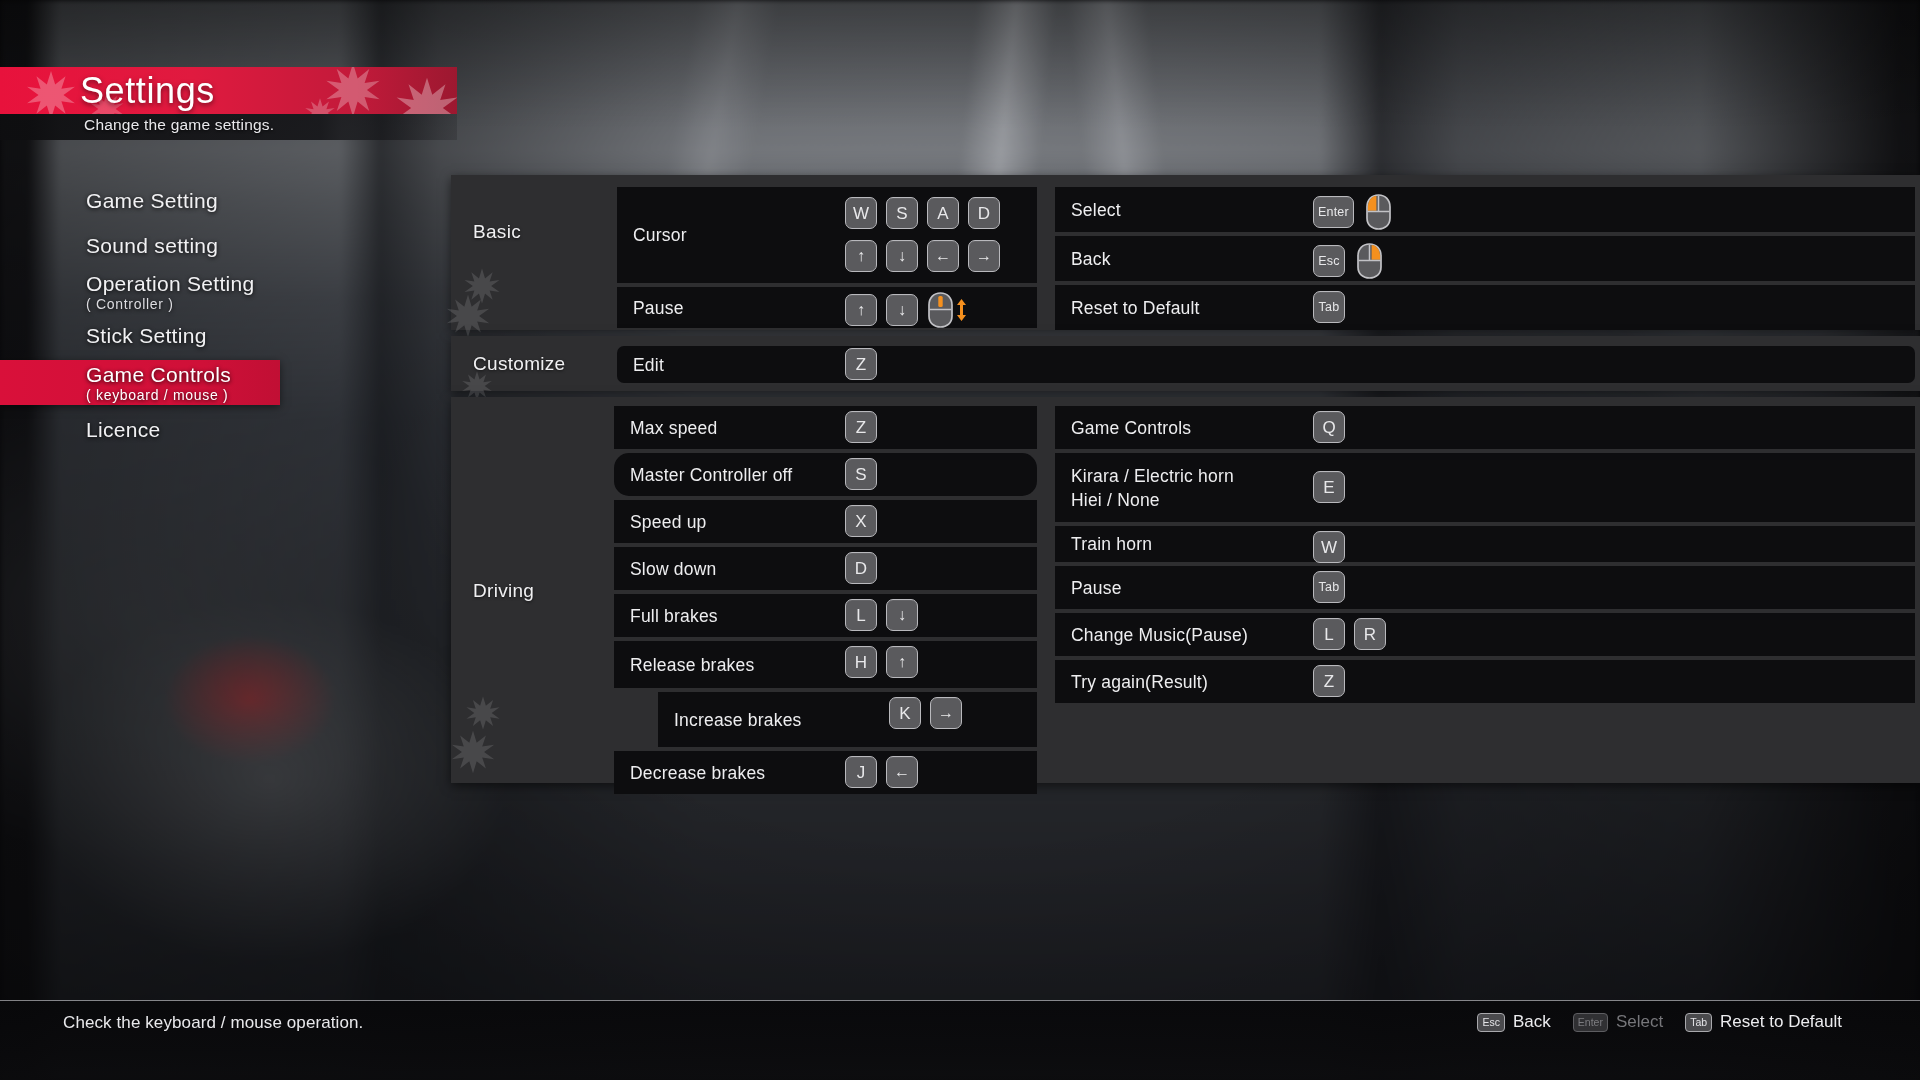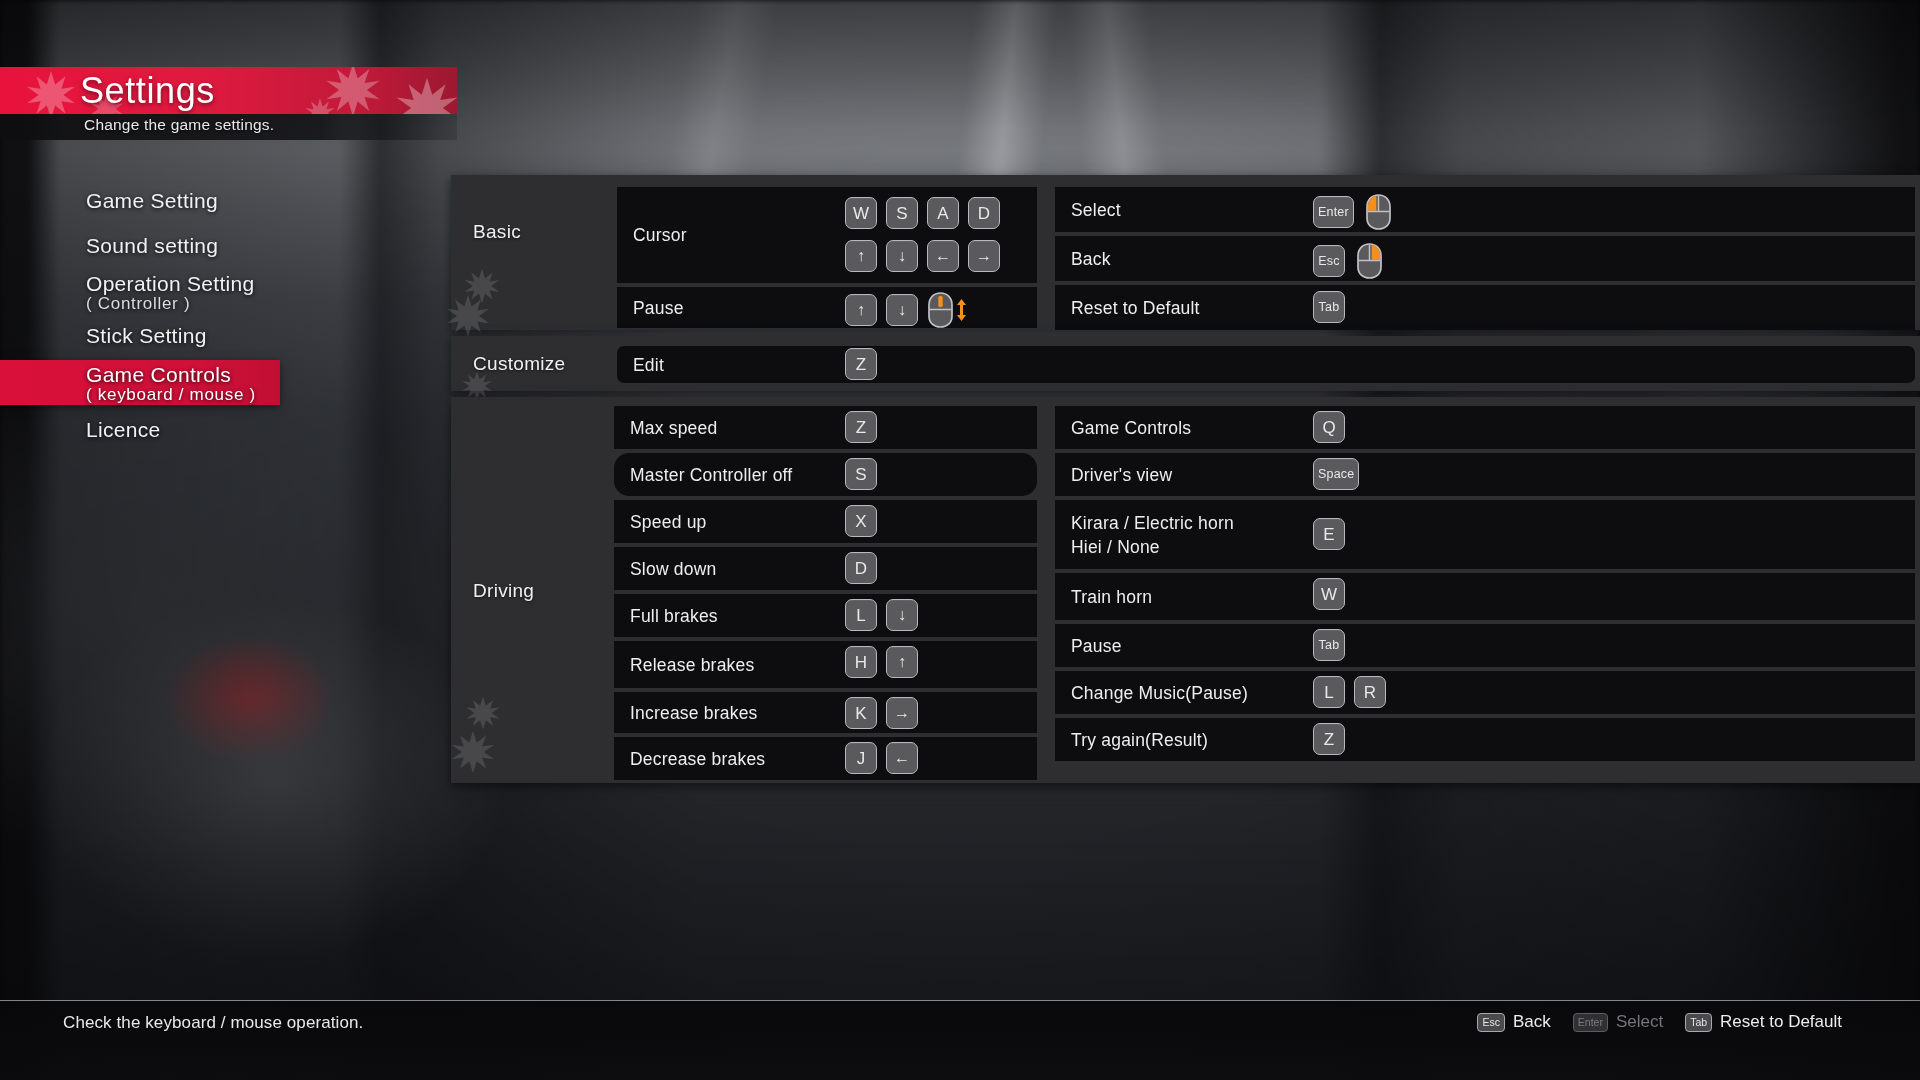--- a/index.html
+++ b/index.html
@@ -80,21 +80,21 @@
 
   
   #sidebar { position:absolute; left:0px; top:185px; width:400px; }
   .side-item {
     position:relative;
     padding:2px 0 2px 86px;
     margin-bottom:11px;
     text-shadow:0 1px 4px rgba(0,0,0,.9);
   }
   .side-item .main-label { font-size:21px; color:#f1f1f3; letter-spacing:.3px; line-height:27px; }
-  .side-item .sub-label  { font-size:17px; color:#dcdce0; letter-spacing:.7px; line-height:14px; }
+  .side-item .sub-label  { font-size:14px; color:#dcdce0; letter-spacing:.7px; line-height:14px; }
   .side-item.selected {
     background:linear-gradient(90deg,#d9103a 0%, #cf1038 72%, #c10f34 100%);
     width:280px; padding-left:86px; padding-top:1px; padding-bottom:3px;
     box-shadow:0 2px 8px rgba(0,0,0,.5);
   }
   .side-item.selected .main-label { color:#fff; }
   .side-item.selected .sub-label  { color:#fff; }
 
   
   .panel {
@@ -360,57 +360,51 @@
         <span class="key arrow">↓</span>
       </span>
     </div>
     <div class="row" style="height:47px;">
       <span class="row-label">Release brakes</span>
       <span class="row-keys" style="left:231px; top:5px;">
         <span class="key">H</span>
         <span class="key arrow">↑</span>
       </span>
     </div>
-    <div class="row" style="height:41px;">
+    <div class="row" style="height:55px;margin-left:44px;">
       <span class="row-label">Increase brakes</span>
       <span class="row-keys" style="left:231px; top:5px;">
         <span class="key">K</span>
         <span class="key arrow">→</span>
       </span>
     </div>
     <div class="row" style="height:43px;">
       <span class="row-label">Decrease brakes</span>
       <span class="row-keys" style="left:231px; top:5px;">
         <span class="key">J</span>
         <span class="key arrow">←</span>
       </span>
     </div>
   </div>
 
   <div class="rows" style="left:604px; top:9px; width:860px;">
     <div class="row" style="height:43px;">
       <span class="row-label">Game Controls</span>
       <span class="row-keys" style="left:258px; top:5px;">
         <span class="key">Q</span>
-      </span>
-    </div>
-    <div class="row" style="height:43px;">
-      <span class="row-label">Driver's view</span>
-      <span class="row-keys" style="left:258px; top:5px;">
-        <span class="key small">Space</span>
       </span>
     </div>
     <div class="row" style="height:69px;">
       <span class="row-label">Kirara / Electric horn
 Hiei / None</span>
       <span class="row-keys" style="left:258px; top:18px;">
         <span class="key">E</span>
       </span>
     </div>
-    <div class="row" style="height:47px;">
+    <div class="row" style="height:36px;">
       <span class="row-label">Train horn</span>
       <span class="row-keys" style="left:258px; top:5px;">
         <span class="key">W</span>
       </span>
     </div>
     <div class="row" style="height:43px;">
       <span class="row-label">Pause</span>
       <span class="row-keys" style="left:258px; top:5px;">
         <span class="key small">Tab</span>
       </span>

